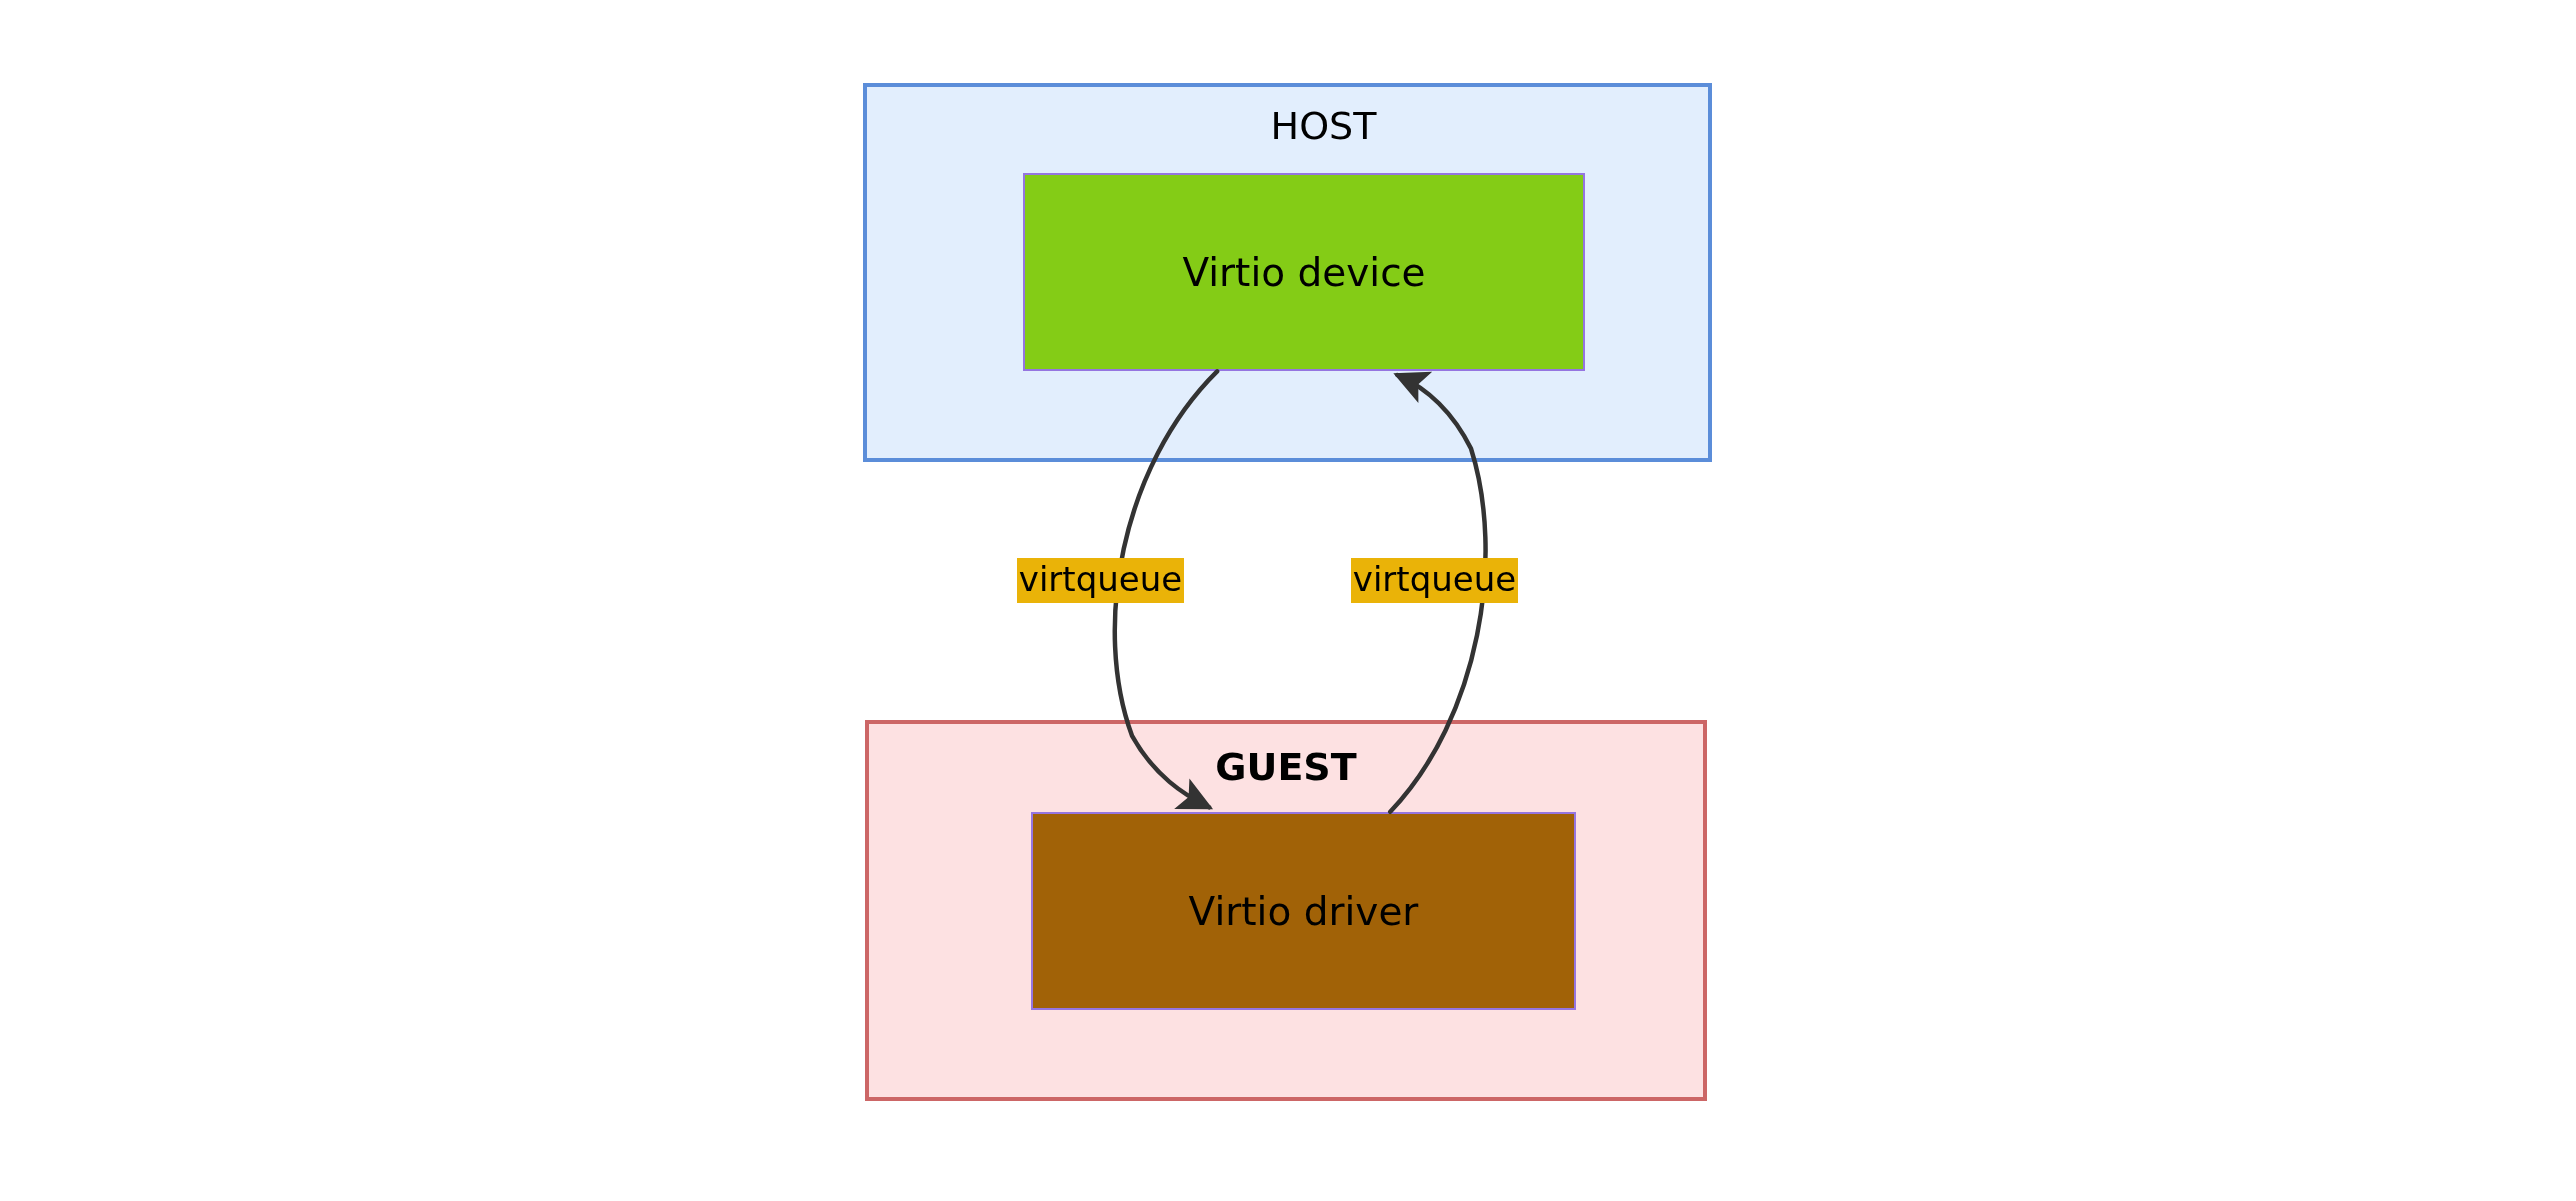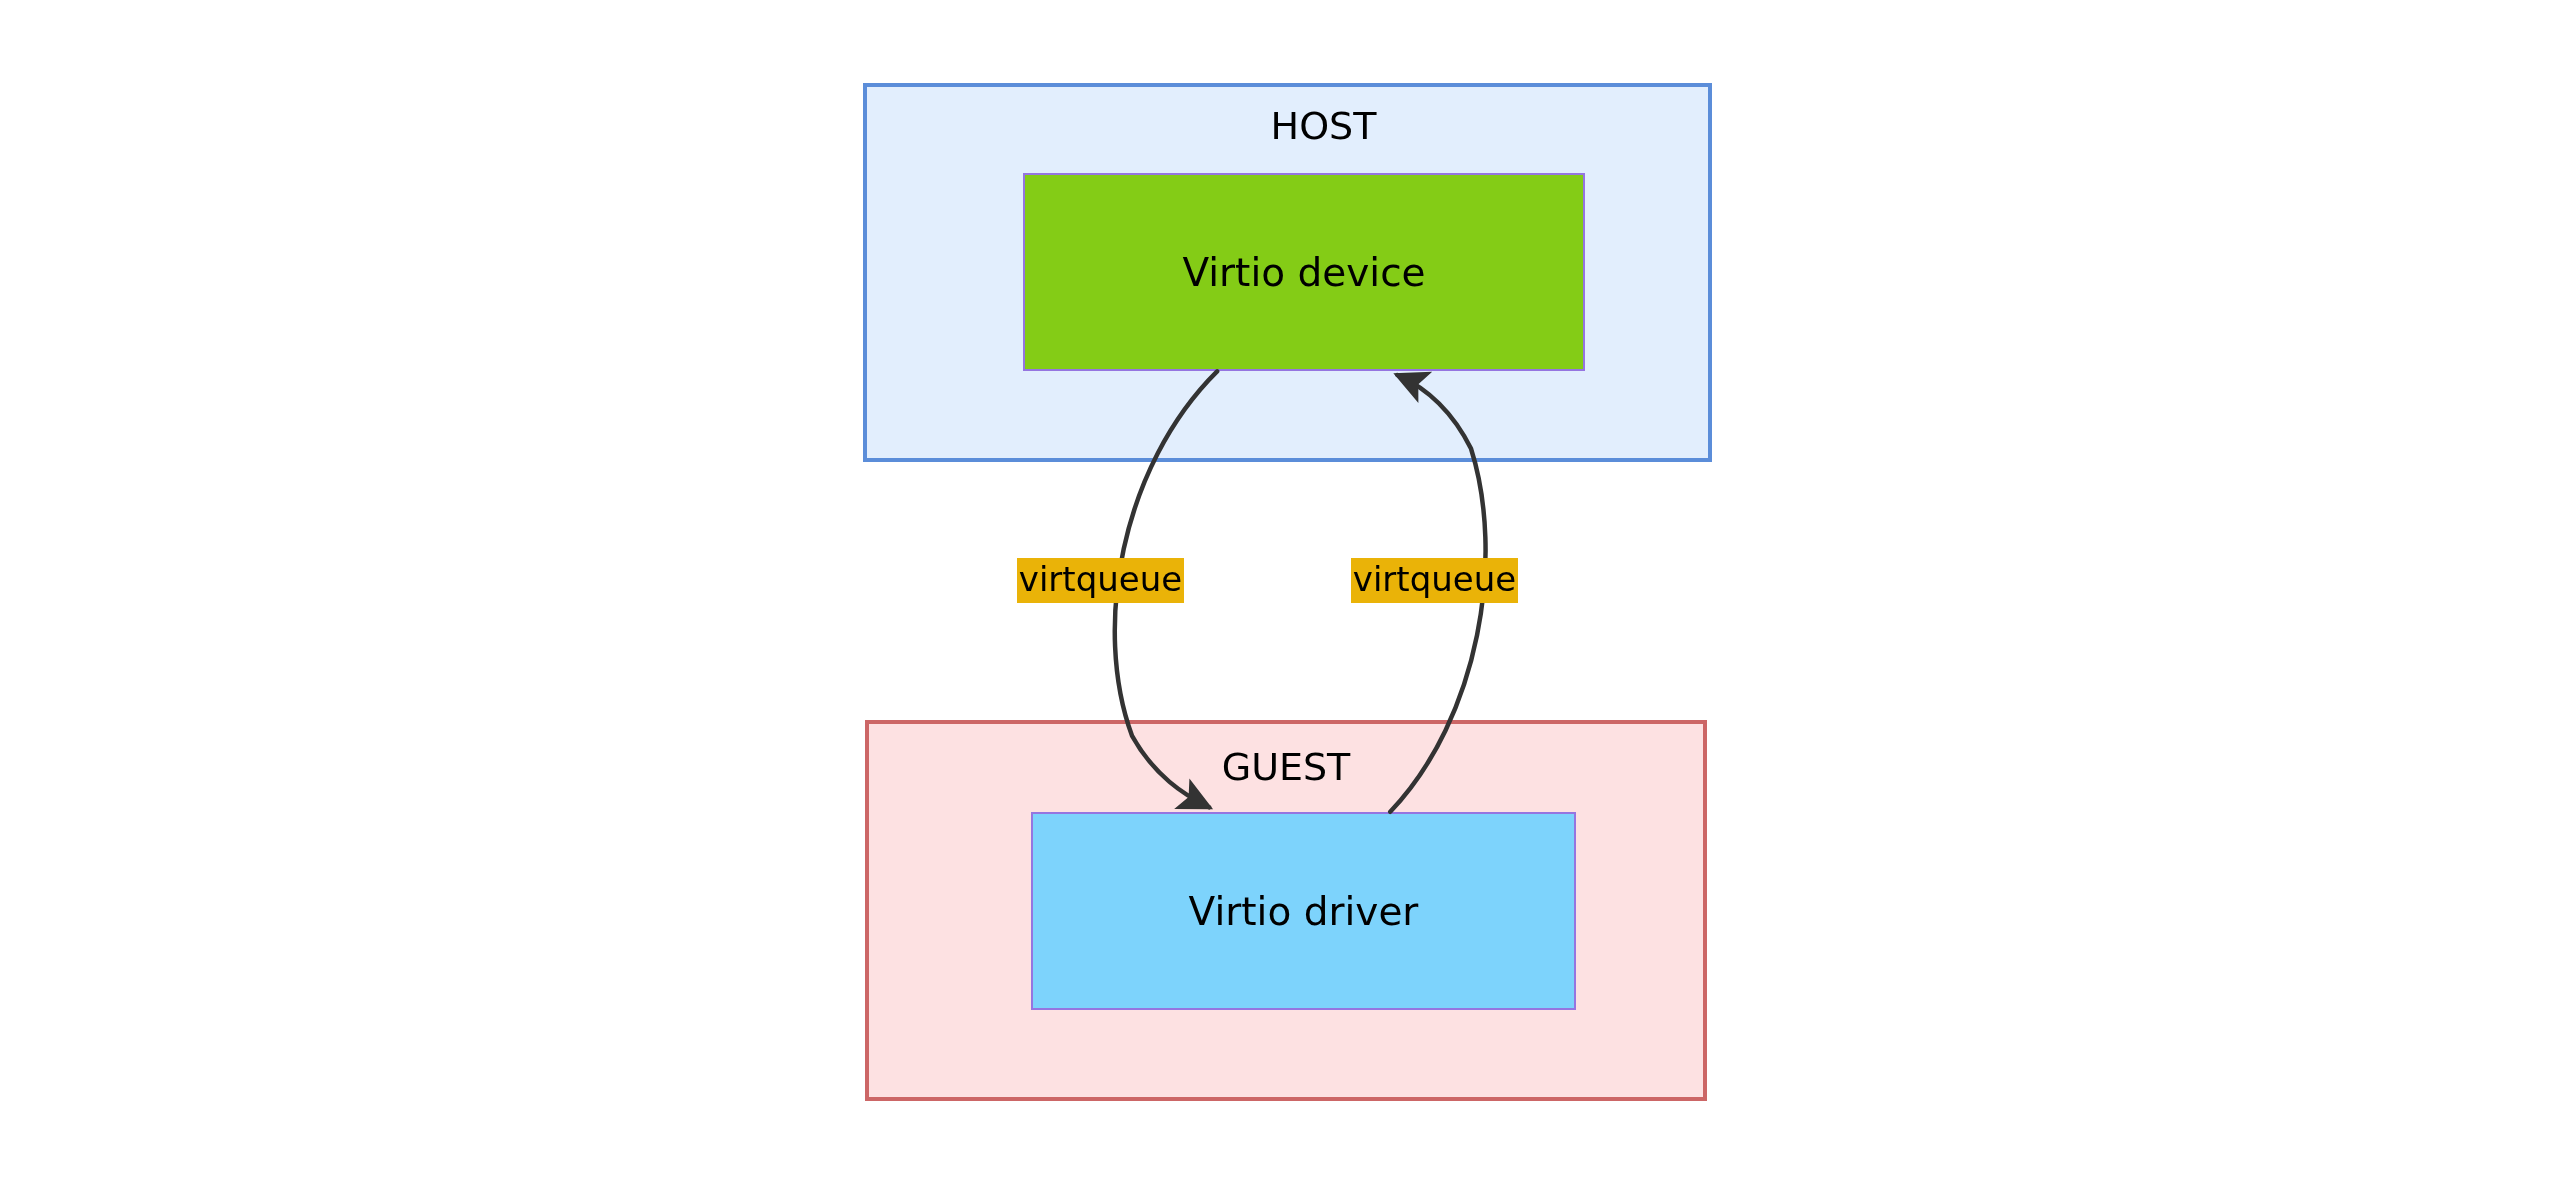--- a/index.html
+++ b/index.html
@@ -50,21 +50,21 @@
     position: absolute;
     left: 0;
     width: 100%;
     text-align: center;
     font-size: 38px;
     line-height: 1;
     color: #000000;
     white-space: nowrap;
   }
   #host-container .container-title { top: 20px; padding-left: 36px; }
-  #guest-container .container-title { top: 24px; }
+  #guest-container .container-title { top: 24px; font-weight: bold; }
 
   
   .inner-node {
     position: absolute;
     box-sizing: border-box;
     border: 2.7px solid #9575e0;
     display: flex;
     align-items: center;
     justify-content: center;
   }
@@ -73,21 +73,21 @@
     top: 173px;
     width: 562px;
     height: 198px;
     background: #84cc16;
   }
   #virtio-driver-node {
     left: 1031px;
     top: 812px;
     width: 545px;
     height: 198px;
-    background: #7dd3fc;
+    background: #a16207;
   }
   .node-label {
     font-size: 39px;
     line-height: 1;
     color: #000000;
     white-space: nowrap;
   }
 
   
   .edge-label {

